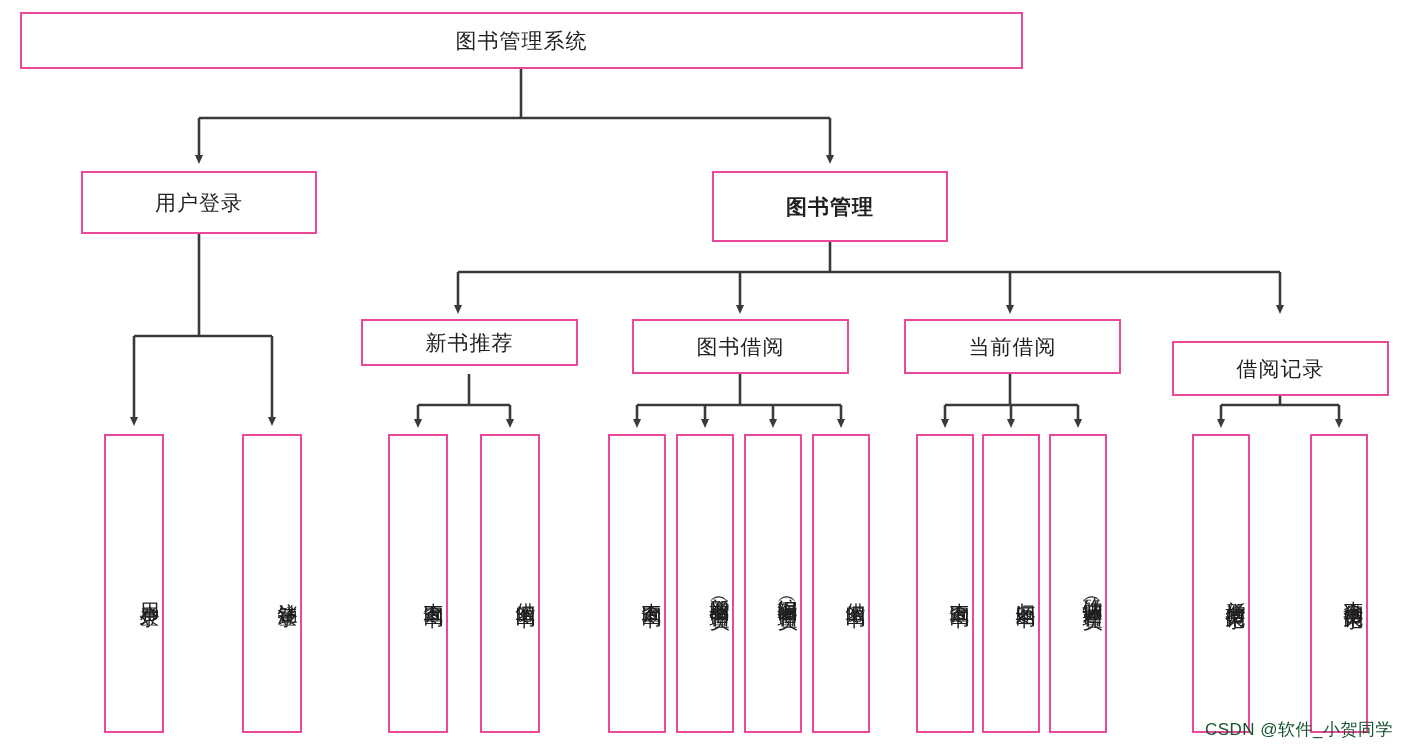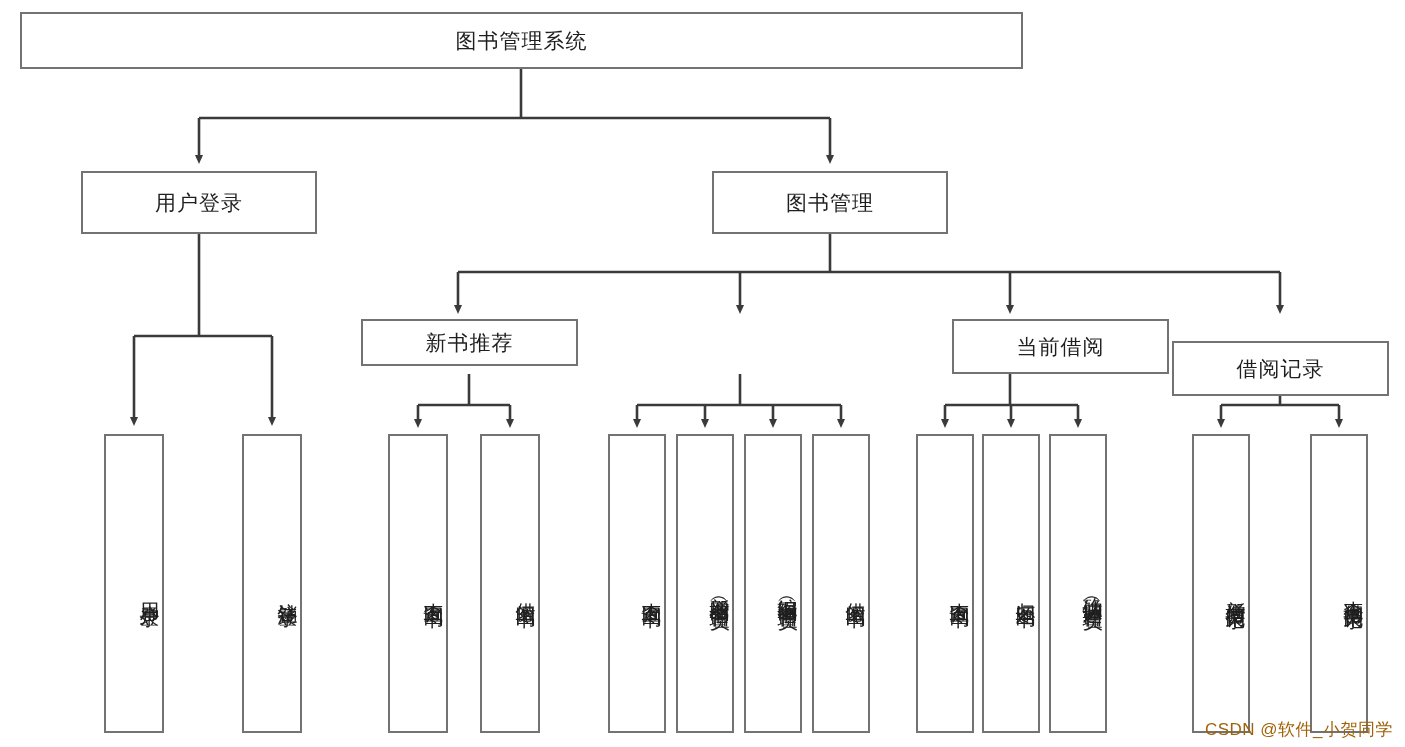--- a/index.html
+++ b/index.html
@@ -21,21 +21,21 @@
     position: absolute;
     left: 0;
     top: 0;
     width: 1405px;
     height: 747px;
     pointer-events: none;
   }
   .node {
     position: absolute;
     box-sizing: border-box;
-    border: 2px solid #737373;
+    border: 2px solid #ec4899;
     background: #ffffff;
     display: flex;
     align-items: center;
     justify-content: center;
     color: #1f1f1f;
   }
   .node.horiz {
     font-size: 21px;
     letter-spacing: 1px;
   }
@@ -53,21 +53,21 @@
   .node.vert span {
     writing-mode: vertical-rl;
     text-orientation: upright;
     display: block;
   }
   #watermark {
     position: absolute;
     right: 12px;
     bottom: 6px;
     font-size: 17px;
-    color: #a16207;
+    color: #14532d;
     white-space: nowrap;
     letter-spacing: 0.5px;
   }
 </style>
 </head>
 <body>
 
 <div id="canvas">
 
   <svg id="edges" viewBox="0 0 1405 747" xmlns="http://www.w3.org/2000/svg">
@@ -120,28 +120,31 @@
     </g>
   </svg>
 
   <div class="node horiz" style="left:20px; top:12px; width:1003px; height:57px;">
     <span>图书管理系统</span>
   </div>
 
   <div class="node horiz" style="left:81px; top:171px; width:236px; height:63px;">
     <span>用户登录</span>
   </div>
-  <div class="node horiz" style="left:712px; top:171px; width:236px; height:63px;">
+  <div class="node horiz" style="left:712px; top:171px; width:236px; height:71px;font-weight:bold;">
     <span>图书管理</span>
   </div>
 
   <div class="node horiz" style="left:361px; top:319px; width:217px; height:47px;">
     <span>新书推荐</span>
   </div>
-  <div class="node horiz" style="left:952px; top:319px; width:217px; height:55px;">
+  <div class="node horiz" style="left:632px; top:319px; width:217px; height:55px;">
+    <span>图书借阅</span>
+  </div>
+  <div class="node horiz" style="left:904px; top:319px; width:217px; height:55px;">
     <span>当前借阅</span>
   </div>
   <div class="node horiz" style="left:1172px; top:319px; width:217px; height:55px;margin-top:22px;">
     <span>借阅记录</span>
   </div>
 
   <div class="node vert" style="left:104px; top:434px; width:60px; height:299px;">
     <span>用户登录</span>
   </div>
   <div class="node vert" style="left:242px; top:434px; width:60px; height:299px;">

